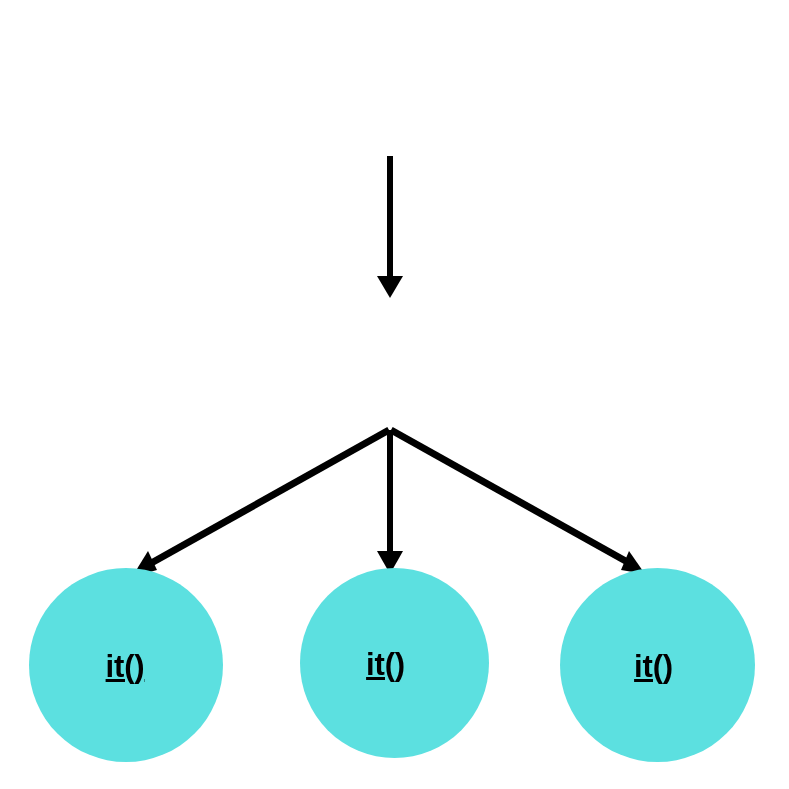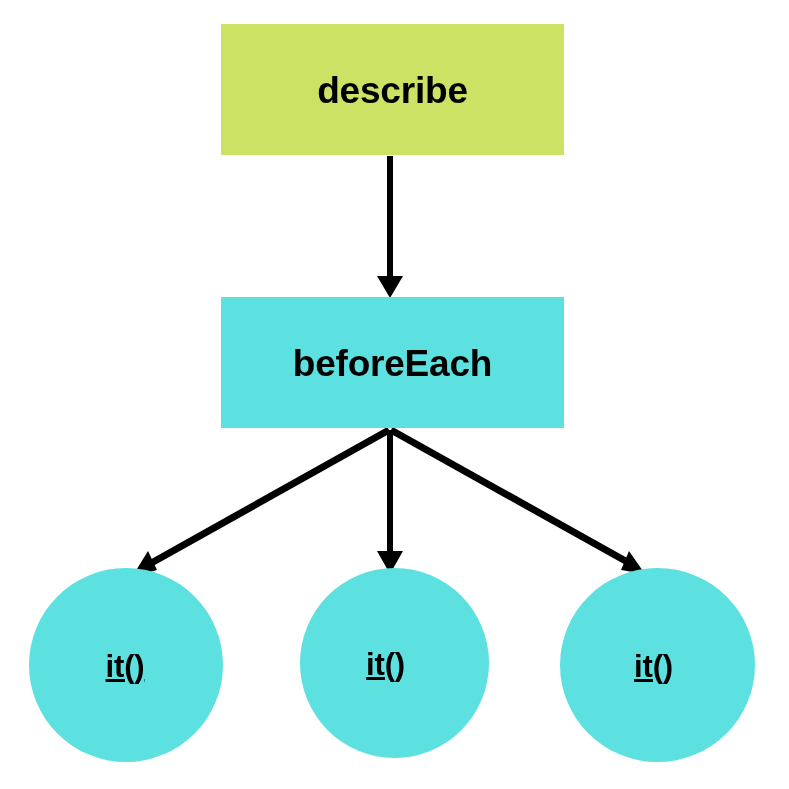--- a/index.html
+++ b/index.html
@@ -104,27 +104,21 @@
       <line x1="390" y1="430" x2="390" y2="556" stroke="#000000" stroke-width="6"></line>
       <polygon points="390,574 377,551 403,551" fill="#000000"></polygon>
     </g>
 
     <g>
       <line x1="391" y1="430" x2="631" y2="564" stroke="#000000" stroke-width="7"></line>
       <polygon points="645,574 629,551 621,570" fill="#000000"></polygon>
     </g>
   </svg>
 
-  <div class="node" id="node-describe">
-    <span class="node-label">describe</span>
-  </div>
 
-  <div class="node" id="node-beforeeach">
-    <span class="node-label">beforeEach</span>
-  </div>
 
   <div class="node node-circle" id="node-it-1">
     <span class="node-label">it()</span>
   </div>
 
   <div class="node node-circle" id="node-it-2">
     <span class="node-label">it()</span>
   </div>
 
   <div class="node node-circle" id="node-it-3">

